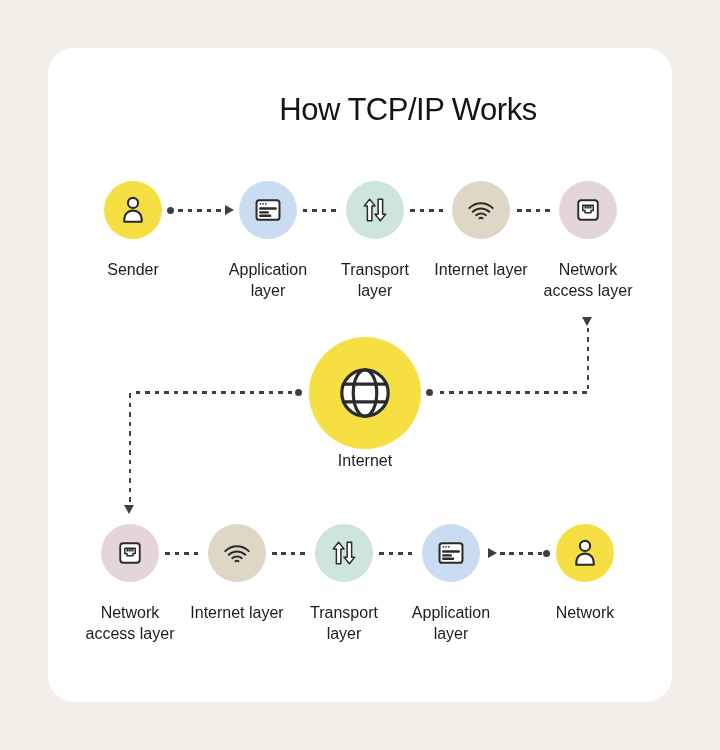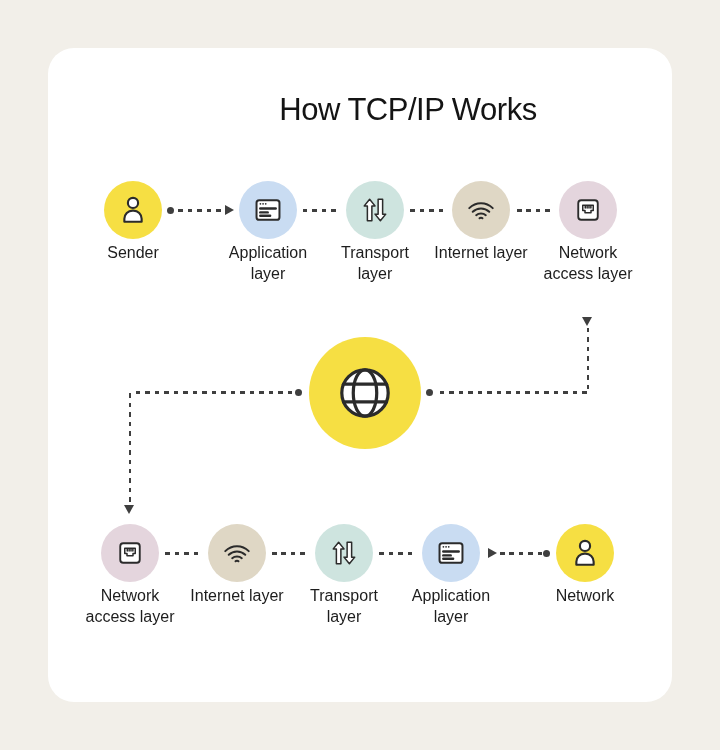--- a/index.html
+++ b/index.html
@@ -19,21 +19,21 @@
     letter-spacing:-0.5px;
   }
   .node{position:absolute;}
   .circle{
     width:58px;height:58px;border-radius:50%;
     display:flex;align-items:center;justify-content:center;
   }
   .circle.big{width:112px;height:112px;}
   .node .label{
     position:absolute;left:50%;transform:translateX(-50%);
-    top:61px;width:96px;text-align:center;
+    top:78px;width:96px;text-align:center;
     font-size:16px;line-height:21px;color:var(--text,#1d1d1d);
   }
   .node.big .label{top:113px;width:120px;}
   svg .st{stroke:#2b2b2b;stroke-width:1.5;stroke-linecap:round;stroke-linejoin:round;}
   svg .thin{stroke-width:1.2;}
   svg .ln{stroke:#2b2b2b;stroke-width:1.8;stroke-linecap:round;}
   svg .dotf{fill:#2b2b2b;stroke:none;}
   
   .hdash{position:absolute;height:2.5px;
     background:repeating-linear-gradient(90deg,var(--line,#3f3f3f) 0 4.5px,transparent 4.5px 9.5px);}
@@ -116,20 +116,21 @@
 
 <div class="node big" style="left:309px;top:337px;">
   <div class="circle big" style="background: rgb(246, 223, 67);">
     <svg viewBox="0 0 24 24" width="64" height="64">
       <circle class="st thin" cx="12" cy="12" r="8.7" fill="#fff"></circle>
       <ellipse class="st thin" cx="12" cy="12" rx="4.4" ry="8.7" fill="none"></ellipse>
       <line class="st thin" x1="3.95" y1="8.7" x2="20.05" y2="8.7"></line>
       <line class="st thin" x1="3.95" y1="15.3" x2="20.05" y2="15.3"></line>
     </svg>
   </div>
+  <div class="label">Internet</div>
 </div>
 
 <div class="node" style="left:101px;top:524px;">
   <div class="circle" style="background: rgb(228, 213, 221);">
     <svg viewBox="0 0 24 24" width="30" height="30">
       <rect class="st" x="4.2" y="4.2" width="15.6" height="15.6" rx="2.4" fill="#fff"></rect>
       <path class="st thin" d="M7.8 8.2 H16.2 V12.3 H14.4 V14.2 H9.6 V12.3 H7.8 Z" fill="#fff"></path>
       <line class="st thin" x1="9.8" y1="8.6" x2="9.8" y2="10.3"></line>
       <line class="st thin" x1="11.3" y1="8.6" x2="11.3" y2="10.3"></line>
       <line class="st thin" x1="12.8" y1="8.6" x2="12.8" y2="10.3"></line>

